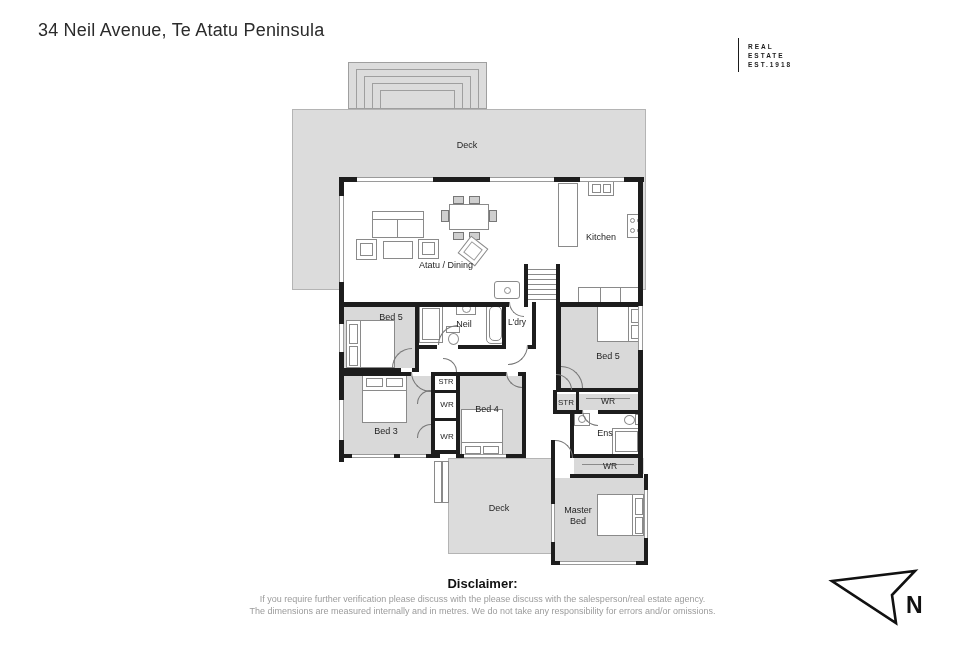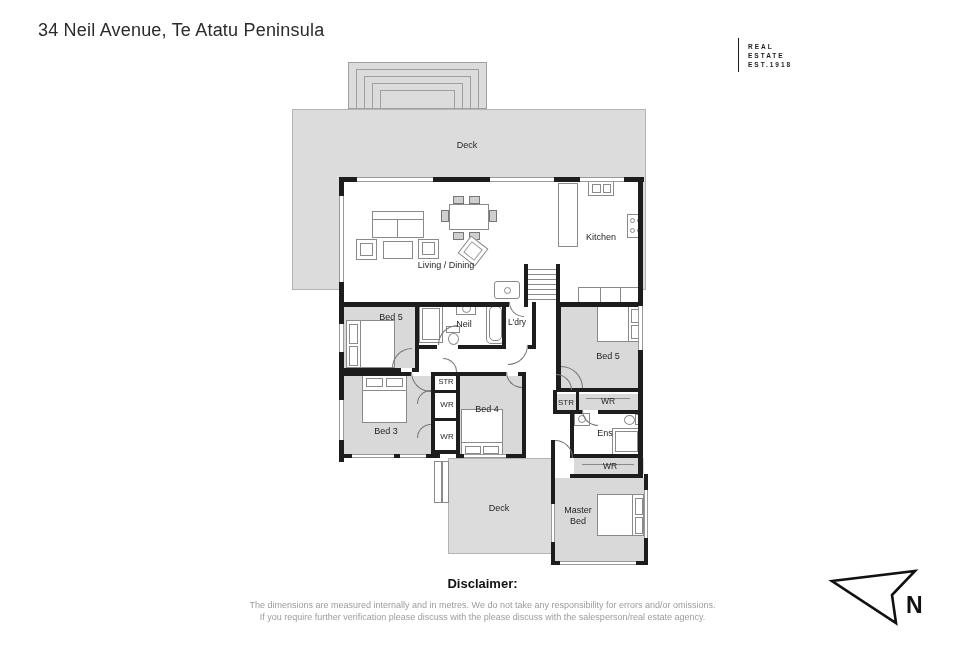--- a/index.html
+++ b/index.html
@@ -37,21 +37,21 @@
 
   
   .lbl{position:absolute;transform:translate(-50%,-50%);font-size:9px;color:#1f1f1f;white-space:nowrap;z-index:40;text-align:center;}
   .lbl.md{font-size:8.5px;}
   .lbl.sm{font-size:8px;}
   .lbl.xs{font-size:7.5px;}
   .lbl.wrap{white-space:normal;width:46px;line-height:1.25;}
 
   
   .disclaimer{position:absolute;left:0;top:576px;width:965px;text-align:center;}
-  .disclaimer-heading{font-size:13px;font-weight:700;color:#111;margin-bottom:9px;}
+  .disclaimer-heading{font-size:13px;font-weight:700;color:#111;margin-bottom:3px;}
   .disclaimer-line{font-size:9px;color:#9c9c9c;line-height:11.5px;}
 
   
   .compass{position:absolute;left:820px;top:558px;width:145px;height:85px;}
 </style>
 </head>
 <body>
 
 <div class="canvas">
 
@@ -223,42 +223,42 @@
       <div class="arc arc-tr" style="left: 555px; top: 440px; width: 18px; height: 18px;"></div>
       <div class="arc arc-bl" style="left: 509px; top: 302px; width: 15px; height: 15px;"></div>
       <div class="arc arc-tl" style="left: 417px; top: 390px; width: 14px; height: 14px;"></div>
       <div class="arc arc-tl" style="left: 417px; top: 424px; width: 14px; height: 14px;"></div>
       <div class="arc arc-tr" style="left: 443px; top: 358px; width: 14px; height: 14px;"></div>
     </div>
 
   <div class="rot-chair"></div>
 
   <div class="lbl" style="left:467px;top:145px;">Deck</div>
-  <div class="lbl" style="left:446px;top:265px;">Living / Dining</div>
+  <div class="lbl" style="left:446px;top:265px;">Atatu / Dining</div>
   <div class="lbl" style="left:601px;top:237px;">Kitchen</div>
   <div class="lbl" style="left:391px;top:317px;">Bed 5</div>
   <div class="lbl" style="left:464px;top:324px;">Neil</div>
   <div class="lbl md" style="left:517px;top:322px;">L'dry</div>
   <div class="lbl" style="left:608px;top:356px;">Bed 5</div>
   <div class="lbl" style="left:386px;top:431px;">Bed 3</div>
   <div class="lbl xs" style="left:446px;top:381px;">STR</div>
   <div class="lbl sm" style="left:447px;top:404px;">WR</div>
   <div class="lbl" style="left:487px;top:394px;margin-top:15px;">Bed 4</div>
   <div class="lbl sm" style="left:447px;top:436px;">WR</div>
   <div class="lbl sm" style="left:566px;top:402px;">STR</div>
   <div class="lbl md" style="left:608px;top:401px;">WR</div>
   <div class="lbl" style="left:605px;top:433px;">Ens</div>
   <div class="lbl md" style="left:610px;top:466px;">WR</div>
   <div class="lbl" style="left:499px;top:508px;">Deck</div>
   <div class="lbl wrap" style="left:578px;top:516px;">Master Bed</div>
 
   <div class="disclaimer">
     <div class="disclaimer-heading">Disclaimer:</div>
+    <div class="disclaimer-line">If you require further verification please discuss with the please discuss with the salesperson/real estate agency.</div>
     <div class="disclaimer-line">The dimensions are measured internally and in metres. We do not take any responsibility for errors and/or omissions.</div>
-    <div class="disclaimer-line">If you require further verification please discuss with the please discuss with the salesperson/real estate agency.</div>
   </div>
 
   <svg class="compass" viewBox="0 0 145 85">
     <path d="M12 23 L95 13 L72 37 L76 65 Z" fill="#ffffff" stroke="#111111" stroke-width="2.6" stroke-linejoin="miter"></path>
     <text x="86" y="55" font-size="23" font-weight="700" fill="#111111" font-family="Liberation Sans, sans-serif">N</text>
   </svg>
 
 </div>
 
 </body></html>

